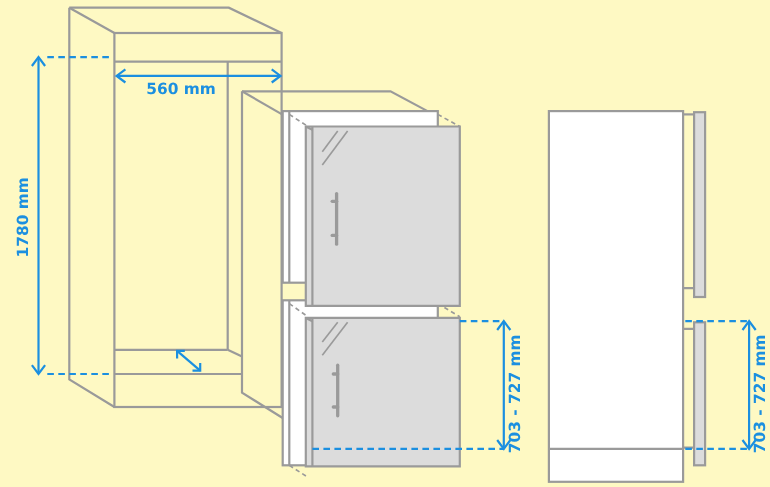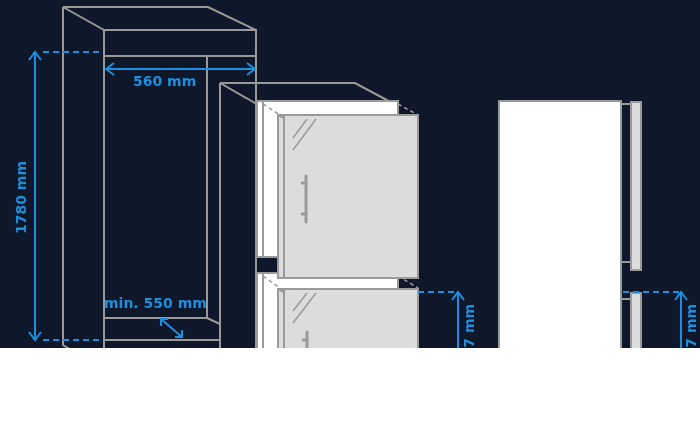--- a/index.html
+++ b/index.html
@@ -1,16 +1,16 @@
 <!DOCTYPE html>
 <html><head>
   <meta charset="utf-8">
   <style>
     html, body { margin: 0; padding: 0; background: #ffffff; }
-    .canvas { position: relative; width: 700px; height: 348px; overflow: hidden; background: #0f172a; }
+    .canvas { position: relative; width: 700px; height: 443px; overflow: hidden; background: #fef9c3; }
     svg { position: absolute; left: 0; top: 0; }
     .lbl {
       position: absolute;
       font-family: "DejaVu Sans", sans-serif;
       font-weight: bold;
       font-size: 14px;
       color: #1b8fe0;
       white-space: nowrap;
       line-height: 1;
     }
@@ -142,18 +142,17 @@
         <polyline points="675,300 681,292 687,300"></polyline>
         <polyline points="675,400 681,408 687,400"></polyline>
       </g>
     </g>
   </svg>
 
   <div class="lbl" style="left:133px; top:74px;">560 mm</div>
 
   <div class="lbl rot" style="left:14px; top:234px;">1780 mm</div>
 
-  <div class="lbl" style="left:104px; top:296px;">min. 550 mm</div>
 
   <div class="lbl rot" style="left:462px; top:412px;">703 - 727 mm</div>
 
   <div class="lbl rot" style="left:684px; top:412px;">703 - 727 mm</div>
 </div>
 
 </body></html>

